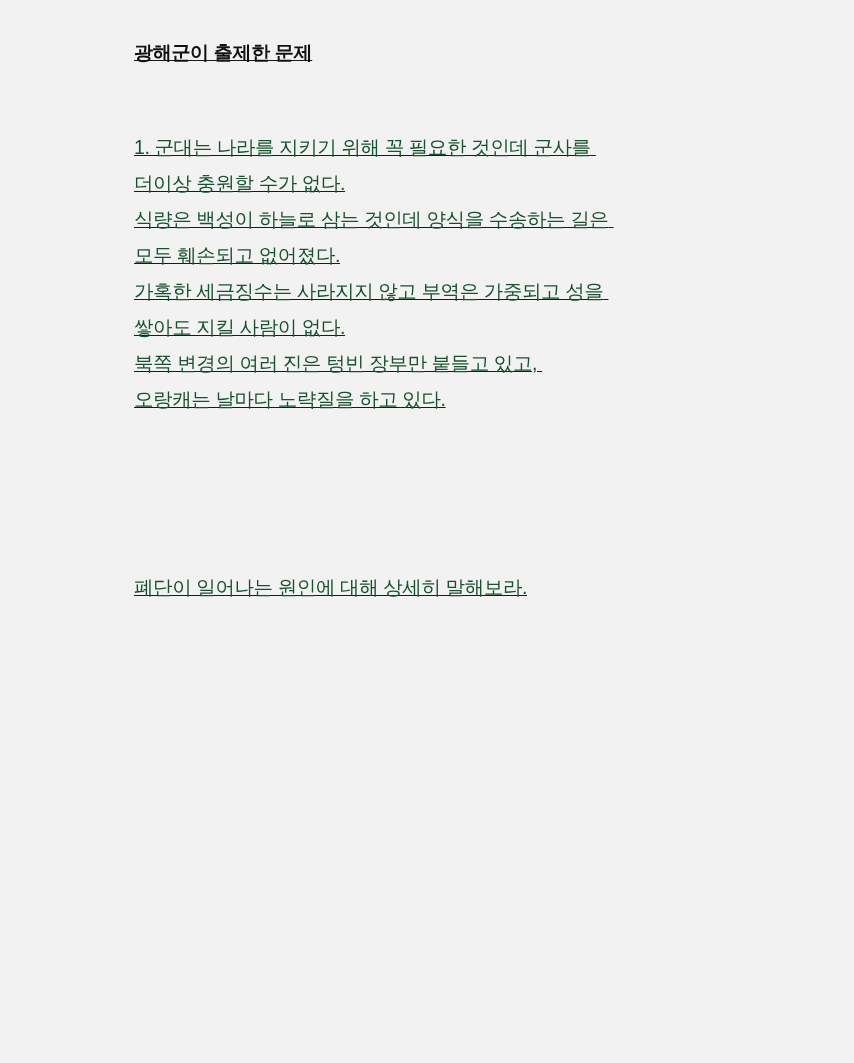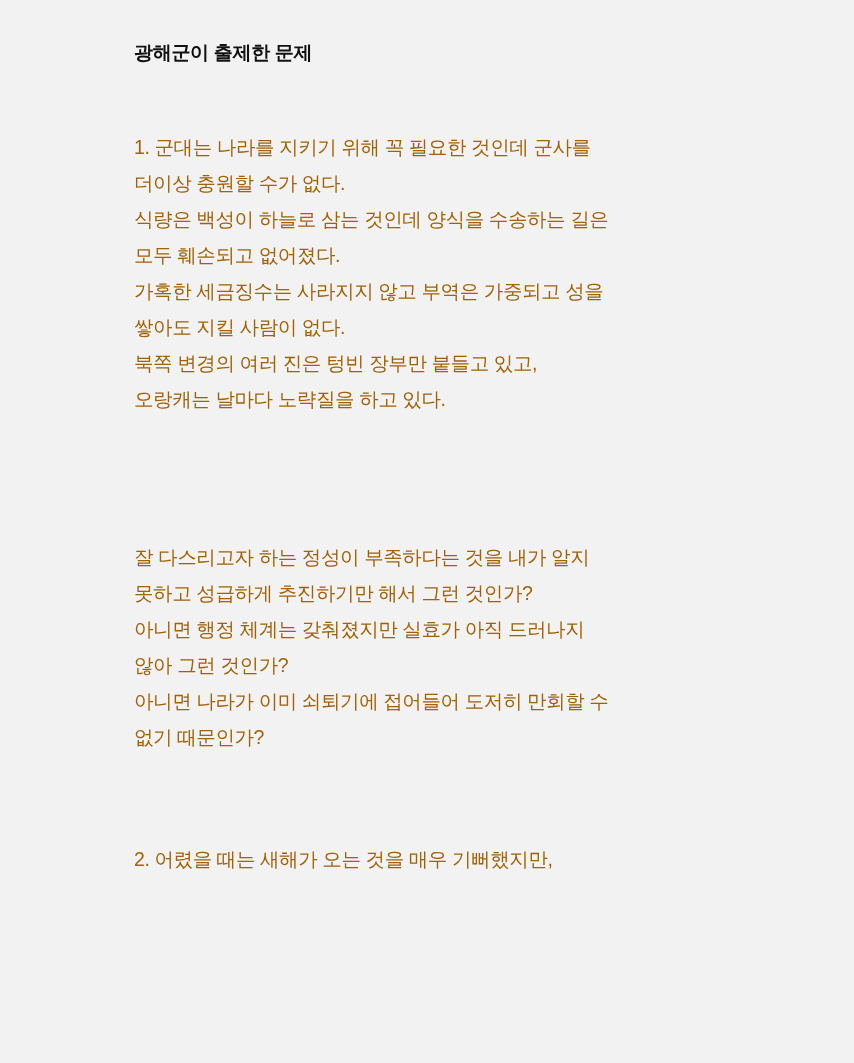--- a/index.html
+++ b/index.html
@@ -14,37 +14,38 @@
     color: #1a1a1a;
     overflow: hidden;
   }
   .page {
     position: relative;
     width: 742px;
     height: 1063px;
     background: #f2f2f2;
     box-sizing: border-box;
     padding: 28px 128px 0 134px;
+    text-decoration: underline;
   }
   .doc-title {
     font-size: 19px;
     font-weight: bold;
     letter-spacing: -0.3px;
     color: #111111;
     margin: 12px 0 0 0;
     line-height: 1.4;
   }
   .body-block {
     margin-top: 62px;
   }
   .para {
     font-size: 19.5px;
     line-height: 36px;
     letter-spacing: -0.4px;
-    color: #a16207;
+    color: #14532d;
     margin: 0;
     white-space: pre-wrap;
     word-break: keep-all;
   }
   .gap-sm { height: 30px; }
   .gap-md { height: 56px; }
   .gap-lg { height: 92px; }
   .indent {
     text-indent: 18px;
   }
@@ -64,28 +65,25 @@
     <p class="para">1. 군대는 나라를 지키기 위해 꼭 필요한 것인데 군사를 더이상 충원할 수가 없다.
 식량은 백성이 하늘로 삼는 것인데 양식을 수송하는 길은 모두 훼손되고 없어졌다.
 가혹한 세금징수는 사라지지 않고 부역은 가중되고 성을 쌓아도 지킬 사람이 없다.
 북쪽 변경의 여러 진은 텅빈 장부만 붙들고 있고, 오랑캐는 날마다 노략질을 하고 있다.</p>
 
     <div class="gap-sm"></div>
 
 
     <div class="gap-lg"></div>
 
-    <p class="para">잘 다스리고자 하는 정성이 부족하다는 것을 내가 알지 못하고 성급하게 추진하기만 해서 그런 것인가?
-아니면 행정 체계는 갖춰졌지만 실효가 아직 드러나지 않아 그런 것인가?
-아니면 나라가 이미 쇠퇴기에 접어들어 도저히 만회할 수 없기 때문인가?</p>
 
     <div class="gap-sm"></div>
 
+    <p class="para">폐단이 일어나는 원인에 대해 상세히 말해보라.</p>
 
     <div class="gap-md"></div>
 
-    <p class="para q2">2. 어렸을 때는 새해가 오는 것을 매우 기뻐했지만,</p>
 
     <div class="gap-sm"></div>
 
 
   </div>
 </div>
 
 </body></html>

